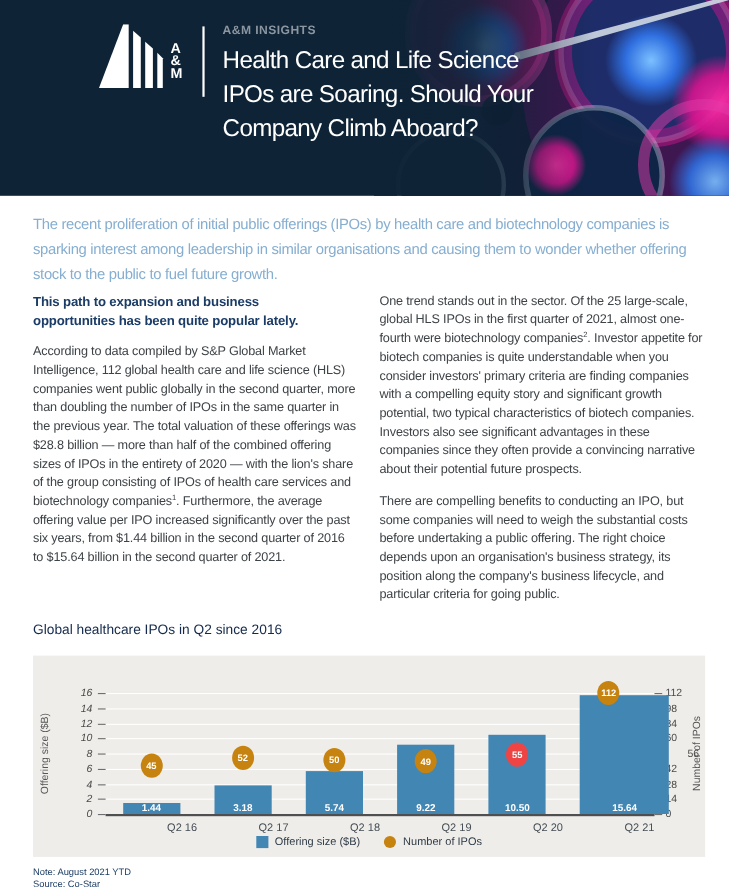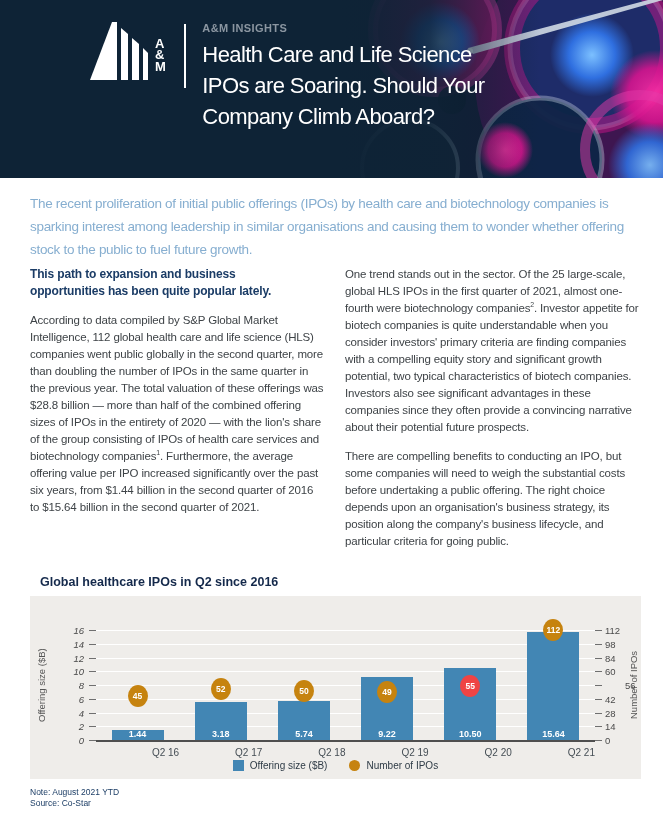--- a/index.html
+++ b/index.html
@@ -25,22 +25,22 @@
   
   .columns{position:absolute;top:266px;left:30px;width:610px;display:flex;gap:20px;}
   .col{width:295px;color:#3e4347;font-size:11.5px;line-height:17px;letter-spacing:-0.15px;}
   .col-heading{color:#1b3c66;font-size:12px;line-height:17px;font-weight:bold;margin:0 0 12px 0;
                white-space:pre-line;}
   .col p{margin:0 0 12px 0;}
   sup{font-size:0.6em;vertical-align:super;line-height:0;}
 
   
   .chart-section{position:absolute;top:563px;left:0;width:663px;height:250px;}
-  .chart-title{position:absolute;left:30px;top:2px;margin:10px;color:#14294b;
-               font-size:12.5px;font-weight:bold;}
+  .chart-title{position:absolute;left:30px;top:2px;margin:0;color:#14294b;
+               font-size:12.5px;font-weight:normal;}
   .chart-panel{position:absolute;left:30px;top:33px;width:611px;height:183px;background:#efedea;}
   .plot{position:absolute;left:66px;top:34px;width:499px;height:110px;}
   .gridline{position:absolute;left:0;right:0;height:1px;background:#ffffff;}
   .baseline{background:#4f4f4f;height:2px;}
   .tick{position:absolute;width:7px;height:1px;background:#6f6f6f;}
   .tick-l{left:-7px;} .tick-r{right:-7px;}
   .bar{position:absolute;bottom:0;z-index:1;margin-top:40px;}
   .bar-label{position:absolute;bottom:1px;left:0;right:0;text-align:center;color:#ffffff;
              font-size:9px;line-height:9px;font-weight:bold;}
   .dot{position:absolute;width:20px;height:22px;border-radius:50%;z-index:2;color:#ffffff;
@@ -201,33 +201,33 @@
           <div class="tick tick-r" style="top: 82.5px;"></div>
           <div class="gridline" style="top: 96.25px;"></div>
           <div class="tick tick-l" style="top: 96.25px;"></div>
           <div class="tick tick-r" style="top: 96.25px;"></div>
           <div class="gridline baseline" style="top: 110px;"></div>
           <div class="tick tick-l" style="top: 110px;"></div>
           <div class="tick tick-r" style="top: 110px;"></div>
           <div class="bar" style="left: 15.5833px; width: 52px; height: 9.9px; background: rgb(66, 134, 180);">
             <div class="bar-label">1.44</div>
           </div>
-          <div class="bar" style="left: 98.75px; width: 52px; height: 38px; background: rgb(66, 134, 180);">
+          <div class="bar" style="left: 98.75px; width: 52px; height: 26px; background: rgb(66, 134, 180);">
             <div class="bar-label">3.18</div>
           </div>
           <div class="bar" style="left: 181.917px; width: 52px; height: 39.4625px; background: rgb(66, 134, 180);">
             <div class="bar-label">5.74</div>
           </div>
           <div class="bar" style="left: 265.083px; width: 52px; height: 63.3875px; background: rgb(66, 134, 180);">
             <div class="bar-label">9.22</div>
           </div>
           <div class="bar" style="left: 348.25px; width: 52px; height: 72.1875px; background: rgb(66, 134, 180);">
             <div class="bar-label">10.50</div>
           </div>
-          <div class="bar" style="left: 431.417px; width: 52px; height: 107.525px; background: rgb(66, 134, 180);">
+          <div class="bar" style="left: 431.417px; width: 52px; height: 107.525px; background: rgb(66, 134, 180); padding-left: 29px;">
             <div class="bar-label">15.64</div>
           </div>
           <div class="dot" style="left: 31.5833px; bottom: 33.1964px; background: rgb(198, 131, 15);">45</div>
           <div class="dot" style="left: 114.75px; bottom: 40.0714px; background: rgb(198, 131, 15);">52</div>
           <div class="dot" style="left: 197.917px; bottom: 38.1071px; background: rgb(198, 131, 15);">50</div>
           <div class="dot" style="left: 281.083px; bottom: 37.125px; background: rgb(198, 131, 15);">49</div>
           <div class="dot" style="left: 364.25px; bottom: 43.0179px; background: #ef4444;">55</div>
           <div class="dot" style="left: 447.417px; bottom: 99px; background: rgb(198, 131, 15);">112</div>
         </div>
       <div class="xticks" id="xticks">

